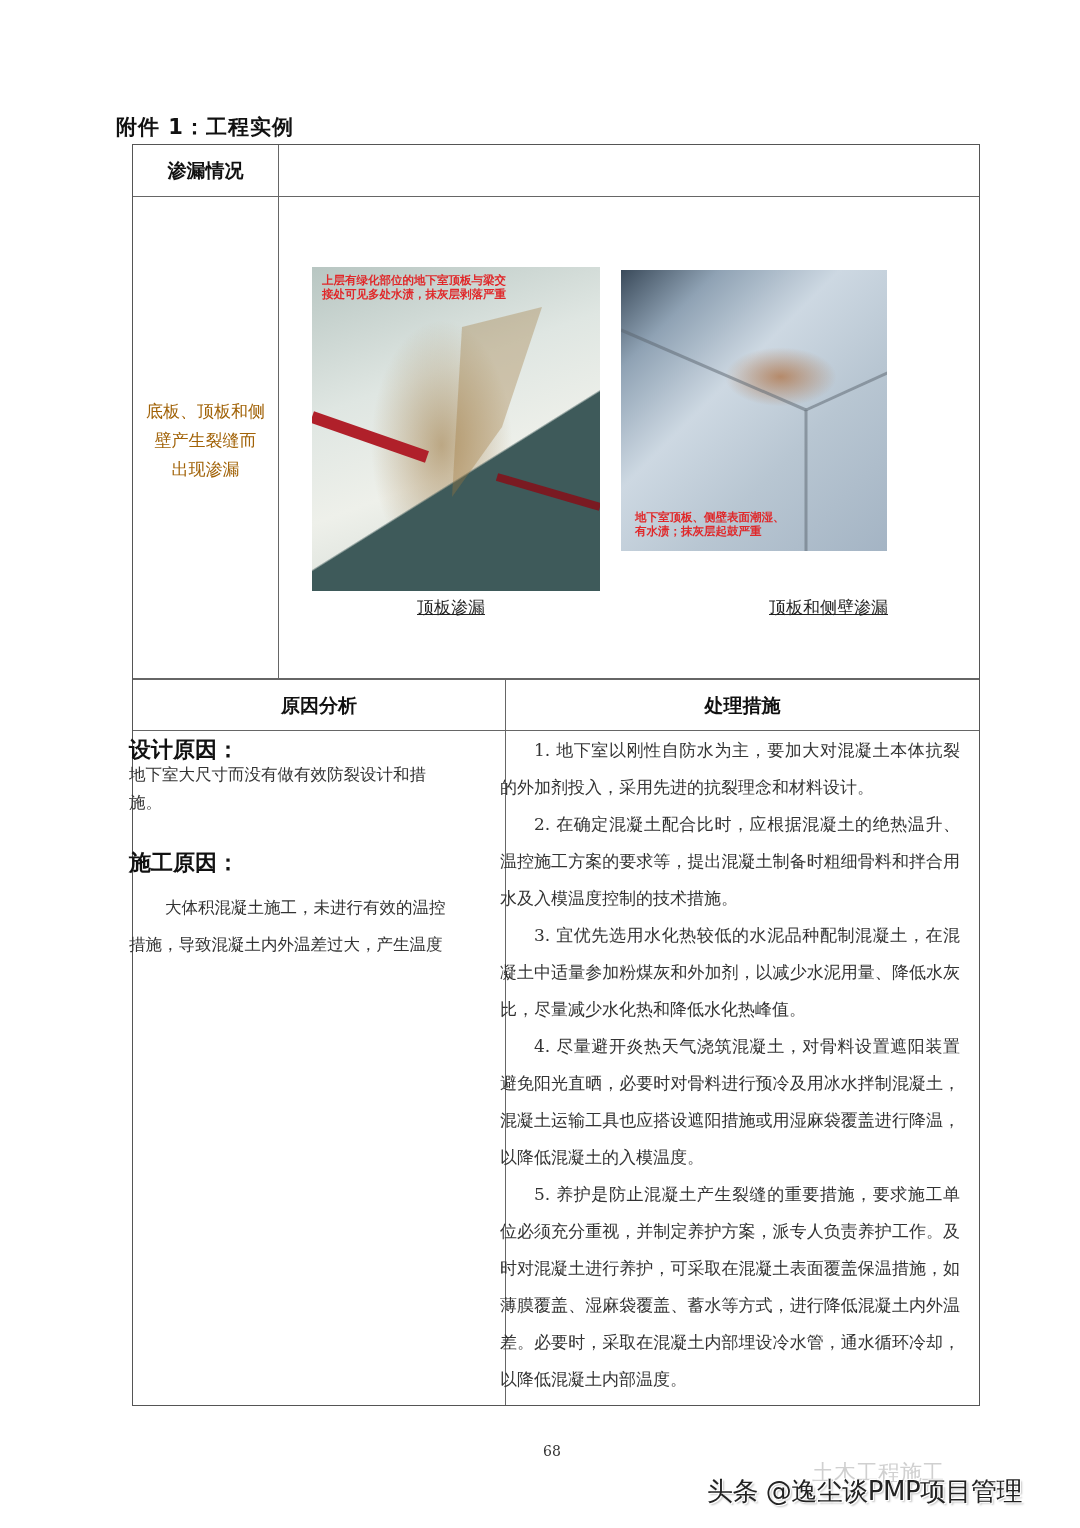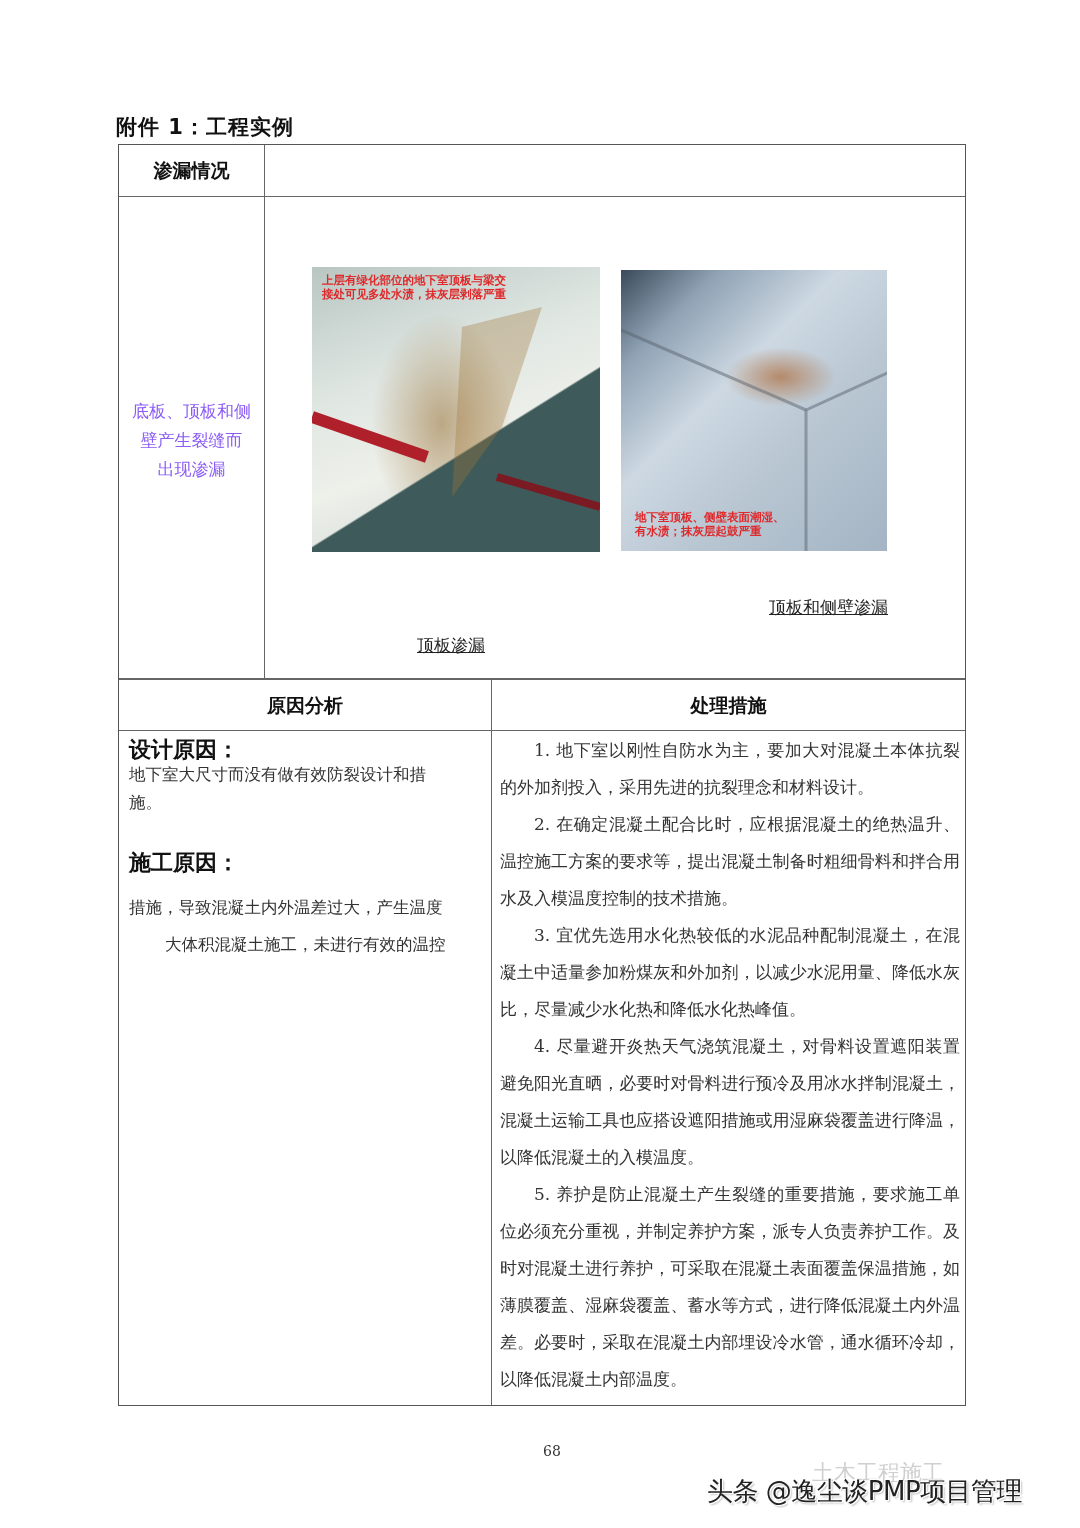--- a/index.html
+++ b/index.html
@@ -1,20 +1,20 @@
 <!DOCTYPE html>
 <html><head>
   <meta charset="utf-8">
   <style>
     html, body { margin: 0; padding: 0; background: #ffffff; }
     body { width: 1080px; height: 1528px; position: relative; overflow: hidden;
            font-family: "DejaVu Serif", "Liberation Serif", serif; color: #222; }
     .heading { position: absolute; left: 116px; top: 113px; font-size: 21px; font-weight: bold;
                font-family: "DejaVu Sans", "Liberation Sans", sans-serif; color: #111; letter-spacing: 1px; }
-    .tbl { position: absolute; left: 118px; top: 144px; width: 848px; height: 1262px;
+    .tbl { position: absolute; left: 132px; top: 144px; width: 848px; height: 1262px;
            border: 1.5px solid #555; box-sizing: border-box; }
     .line { position: absolute; background: #666; }
     .cell-text { position: absolute; text-align: center; font-family: "DejaVu Sans", "Liberation Sans", sans-serif; }
     .hdr { font-size: 19px; color: #111; }
     .photo { position: absolute; overflow: hidden; }
     .photo .cap { position: absolute; color: #e0282a; font-weight: bold; font-size: 11.5px; line-height: 14px;
                   font-family: "DejaVu Sans", "Liberation Sans", sans-serif; white-space: nowrap; }
     .caption { position: absolute; font-size: 17px; text-decoration: underline; color: #222;
                font-family: "DejaVu Serif", "Liberation Serif", serif; }
     .bold-h { position: absolute; font-size: 22px; font-weight: bold; color: #111;
@@ -40,31 +40,31 @@
 
   <div class="line" style="left:0;top:51px;width:846px;height:1px;"></div>
   <div class="line" style="left:0;top:533px;width:846px;height:1.5px;"></div>
   <div class="line" style="left:0;top:585px;width:846px;height:1px;"></div>
 
   <div class="line" style="left:145px;top:0;width:1px;height:533px;"></div>
   <div class="line" style="left:372px;top:533px;width:1px;height:727px;"></div>
 
   <div class="cell-text hdr" style="left:0;top:13px;width:145px;font-weight:bold;">渗漏情况</div>
 
-  <div class="cell-text" style="left:0;top:252px;width:145px;font-size:17px;line-height:29px;color:#8b5cf6;font-family:'DejaVu Serif','Liberation Serif',serif;">
+  <div class="cell-text" style="left:0;top:252px;width:145px;font-size:17px;line-height:29px;color:#a16207;font-family:'DejaVu Serif','Liberation Serif',serif;">
     <div>底板、顶板和侧</div>
     <div>壁产生裂缝而</div>
     <div>出现渗漏</div>
   </div>
 
   <div class="cell-text hdr" style="left:0;top:548px;width:372px;font-weight:bold;">原因分析</div>
   <div class="cell-text hdr" style="left:373px;top:548px;width:473px;font-weight:bold;">处理措施</div>
 </div>
 
-<div class="photo" style="left:312px;top:267px;width:288px;height:285px;
+<div class="photo" style="left:312px;top:267px;width:288px;height:324px;
             background:
               linear-gradient(148deg, transparent 0 60%, #3e5a5a 60.5% 100%),
               radial-gradient(ellipse 35% 55% at 45% 55%, rgba(150,110,50,0.55), transparent 70%),
               linear-gradient(160deg, #b8c6c2 0%, #dfe6e2 35%, #eef0ea 60%, #c9d2cc 100%);">
   <svg width="288" height="285" style="position:absolute;left:0;top:0;">
     <line x1="0" y1="150" x2="115" y2="190" stroke="#b0202a" stroke-width="12"></line>
     <line x1="185" y1="210" x2="288" y2="240" stroke="#7a1a22" stroke-width="8"></line>
     <path d="M150 60 L230 40 L190 160 L140 230 Z" fill="rgba(160,120,60,0.35)"></path>
   </svg>
   <div class="cap" style="left:10px;top:6px;">
@@ -81,32 +81,32 @@
     <line x1="0" y1="60" x2="185" y2="140" stroke="rgba(90,100,110,0.5)" stroke-width="3"></line>
     <line x1="185" y1="140" x2="317" y2="80" stroke="rgba(90,100,110,0.5)" stroke-width="3"></line>
     <line x1="185" y1="140" x2="185" y2="281" stroke="rgba(90,100,110,0.5)" stroke-width="3"></line>
   </svg>
   <div class="cap" style="left:14px;top:240px;">
     <div>地下室顶板、侧壁表面潮湿、</div>
     <div>有水渍；抹灰层起鼓严重</div>
   </div>
 </div>
 
-<div class="caption" style="left:417px;top:596px;margin-top:38px;">顶板渗漏</div>
+<div class="caption" style="left:417px;top:596px;">顶板渗漏</div>
 <div class="caption" style="left:769px;top:596px;">顶板和侧壁渗漏</div>
 
 <div class="bold-h" style="left:129px;top:735px;">设计原因：</div>
 <div class="body-t" style="left:129px;top:759px;">
   <div>地下室大尺寸而没有做有效防裂设计和措</div>
   <div style="margin-top:-3px;">施。</div>
 </div>
 <div class="bold-h" style="left:129px;top:848px;">施工原因：</div>
 <div class="body-t" style="left:129px;top:889px;line-height:37px;width:355px;">
+  <div style="padding-left:36px;">大体积混凝土施工，未进行有效的温控</div>
   <div>措施，导致混凝土内外温差过大，产生温度</div>
-  <div style="padding-left:36px;">大体积混凝土施工，未进行有效的温控</div>
 </div>
 
 <div class="measures">
   <p>1. 地下室以刚性自防水为主，要加大对混凝土本体抗裂的外加剂投入，采用先进的抗裂理念和材料设计。</p>
   <p>2. 在确定混凝土配合比时，应根据混凝土的绝热温升、温控施工方案的要求等，提出混凝土制备时粗细骨料和拌合用水及入模温度控制的技术措施。</p>
   <p>3. 宜优先选用水化热较低的水泥品种配制混凝土，在混凝土中适量参加粉煤灰和外加剂，以减少水泥用量、降低水灰比，尽量减少水化热和降低水化热峰值。</p>
   <p>4. 尽量避开炎热天气浇筑混凝土，对骨料设置遮阳装置避免阳光直晒，必要时对骨料进行预冷及用冰水拌制混凝土，混凝土运输工具也应搭设遮阳措施或用湿麻袋覆盖进行降温，以降低混凝土的入模温度。</p>
   <p>5. 养护是防止混凝土产生裂缝的重要措施，要求施工单位必须充分重视，并制定养护方案，派专人负责养护工作。及时对混凝土进行养护，可采取在混凝土表面覆盖保温措施，如薄膜覆盖、湿麻袋覆盖、蓄水等方式，进行降低混凝土内外温差。必要时，采取在混凝土内部埋设冷水管，通水循环冷却，以降低混凝土内部温度。</p>
 </div>
 

